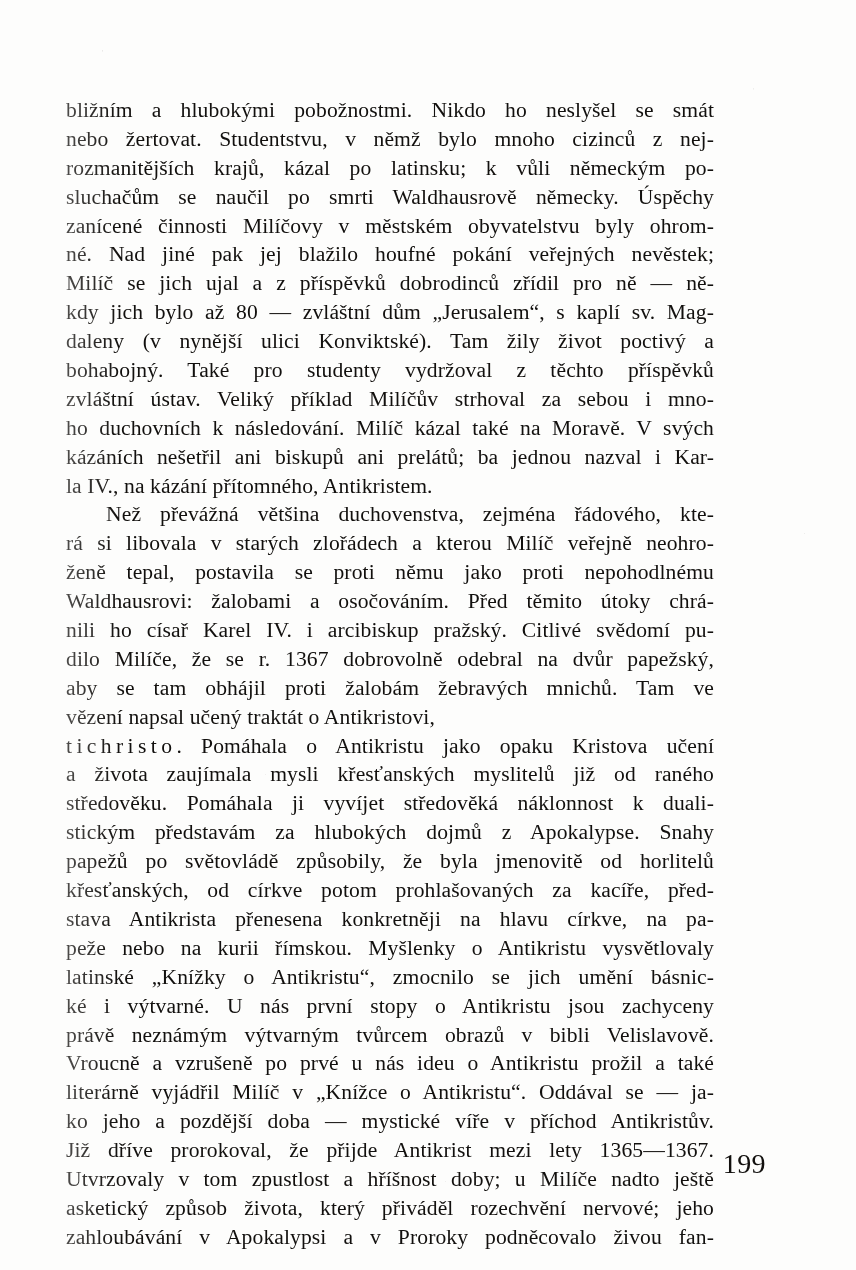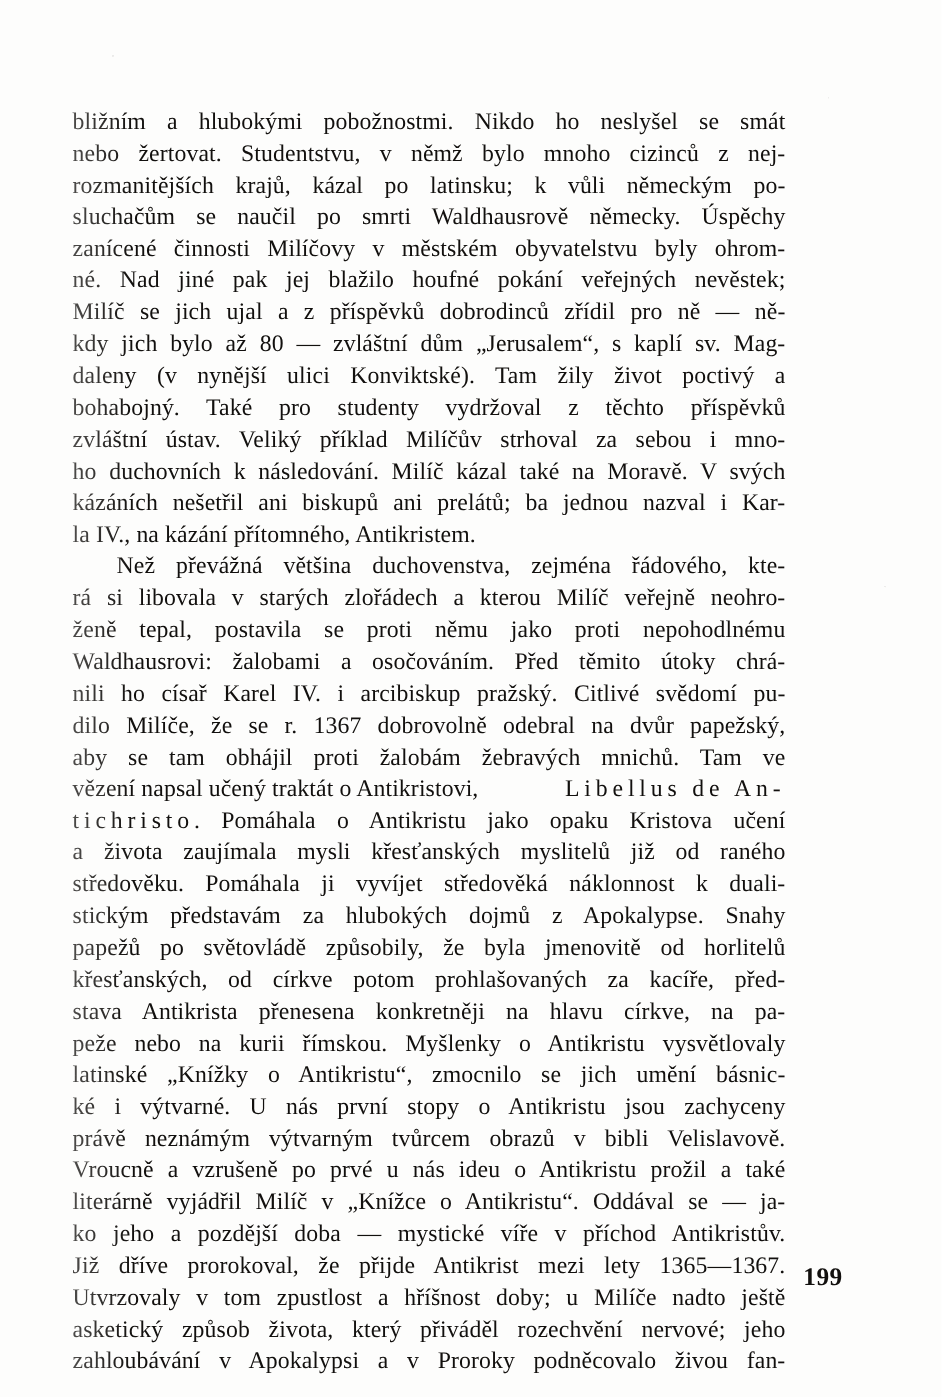--- a/index.html
+++ b/index.html
@@ -73,22 +73,22 @@
 
   .indent { padding-left: 40px; }
 
   
   .sp { letter-spacing: 4.4px; }
 
   .folio {
     position: absolute;
     right: 90px;
     top: 1148px;
-    font-size: 23px;
-    font-weight: bold;
+    font-size: 28px;
+    font-weight: normal;
     letter-spacing: .4px;
   }
 </style>
 </head>
 <body>
 
 <div class="page">
 
   <div class="textblock">
 
@@ -109,21 +109,21 @@
 
     <div class="line j indent"><span style="word-spacing: 13.445px;">Než převážná většina duchovenstva, zejména řádového, kte-</span></div>
     <div class="line j"><span style="word-spacing: 8.748px;">rá si libovala v starých zlořádech a kterou Milíč veřejně neohro-</span></div>
     <div class="line j"><span style="word-spacing: 15.123px;">ženě tepal, postavila se proti němu jako proti nepohodlnému</span></div>
     <div class="line j"><span style="word-spacing: 13.147px;">Waldhausrovi: žalobami a osočováním. Před těmito útoky chrá-</span></div>
     <div class="line j"><span style="word-spacing: 9.377px;">nili ho císař Karel IV. i arcibiskup pražský. Citlivé svědomí pu-</span></div>
     <div class="line j"><span style="word-spacing: 9.18px;">dilo Milíče, že se r. 1367 dobrovolně odebral na dvůr papežský,</span></div>
     <div class="line j"><span style="word-spacing: 13.481px;">aby se tam obhájil proti žalobám žebravých mnichů. Tam ve</span></div>
 
     <div class="line j">
-      <span>vězení napsal učený traktát o Antikristovi, </span><span class="sp">Libellus de An-</span>
+      <span>vězení napsal učený traktát o Antikristovi, </span>
     </div>
 
     <div class="line j">
       <span style="word-spacing: 13.73px;"><span class="sp">tichristo</span><span>. Pomáhala o Antikristu jako opaku Kristova učení</span></span>
     </div>
 
     <div class="line j"><span style="word-spacing: 13.271px;">a života zaujímala mysli křesťanských myslitelů již od raného</span></div>
     <div class="line j"><span style="word-spacing: 13.895px;">středověku. Pomáhala ji vyvíjet středověká náklonnost k duali-</span></div>
     <div class="line j"><span style="word-spacing: 14.308px;">stickým představám za hlubokých dojmů z Apokalypse. Snahy</span></div>
     <div class="line j"><span style="word-spacing: 12.262px;">papežů po světovládě způsobily, že byla jmenovitě od horlitelů</span></div>

